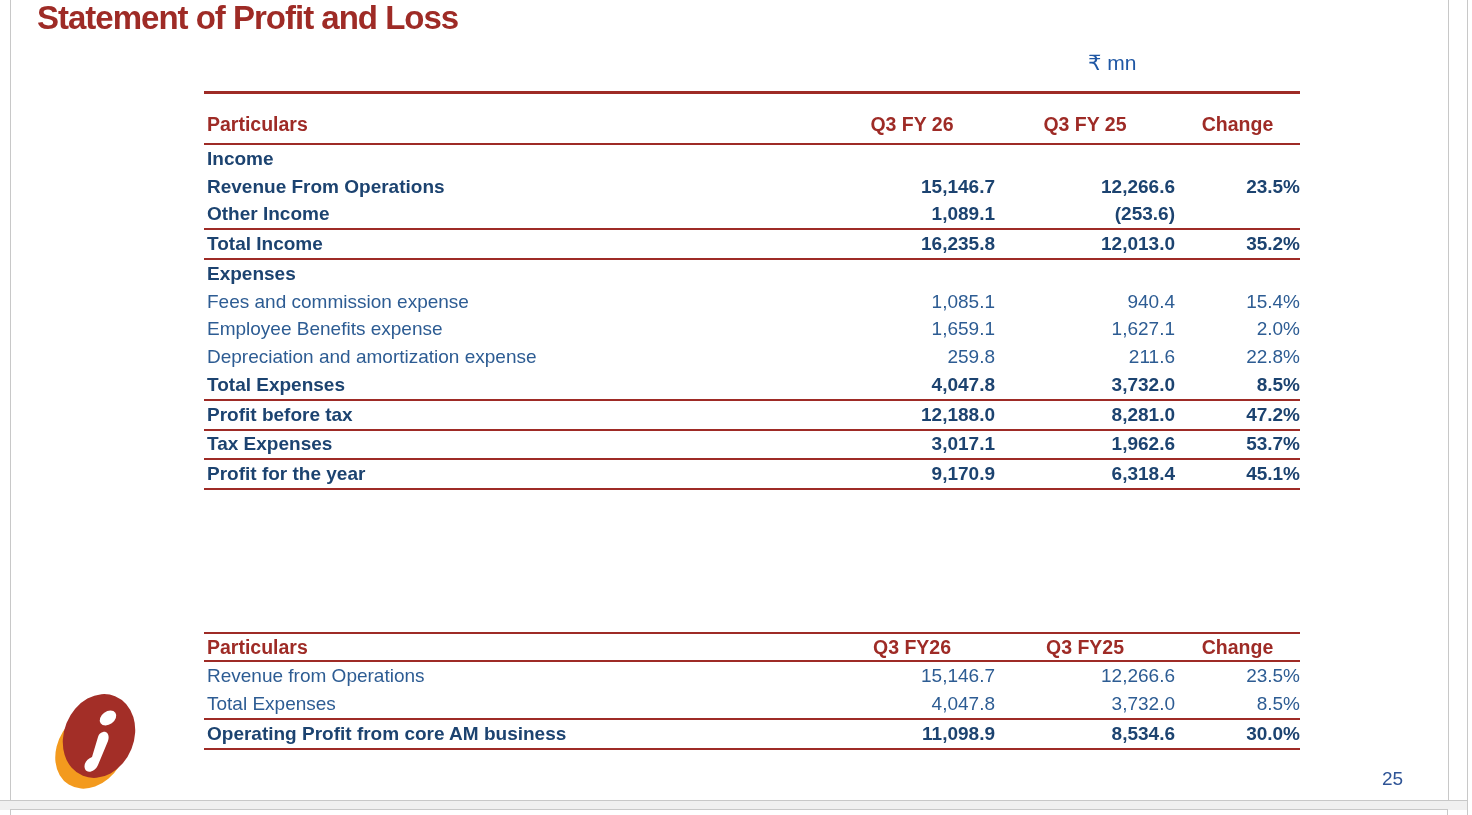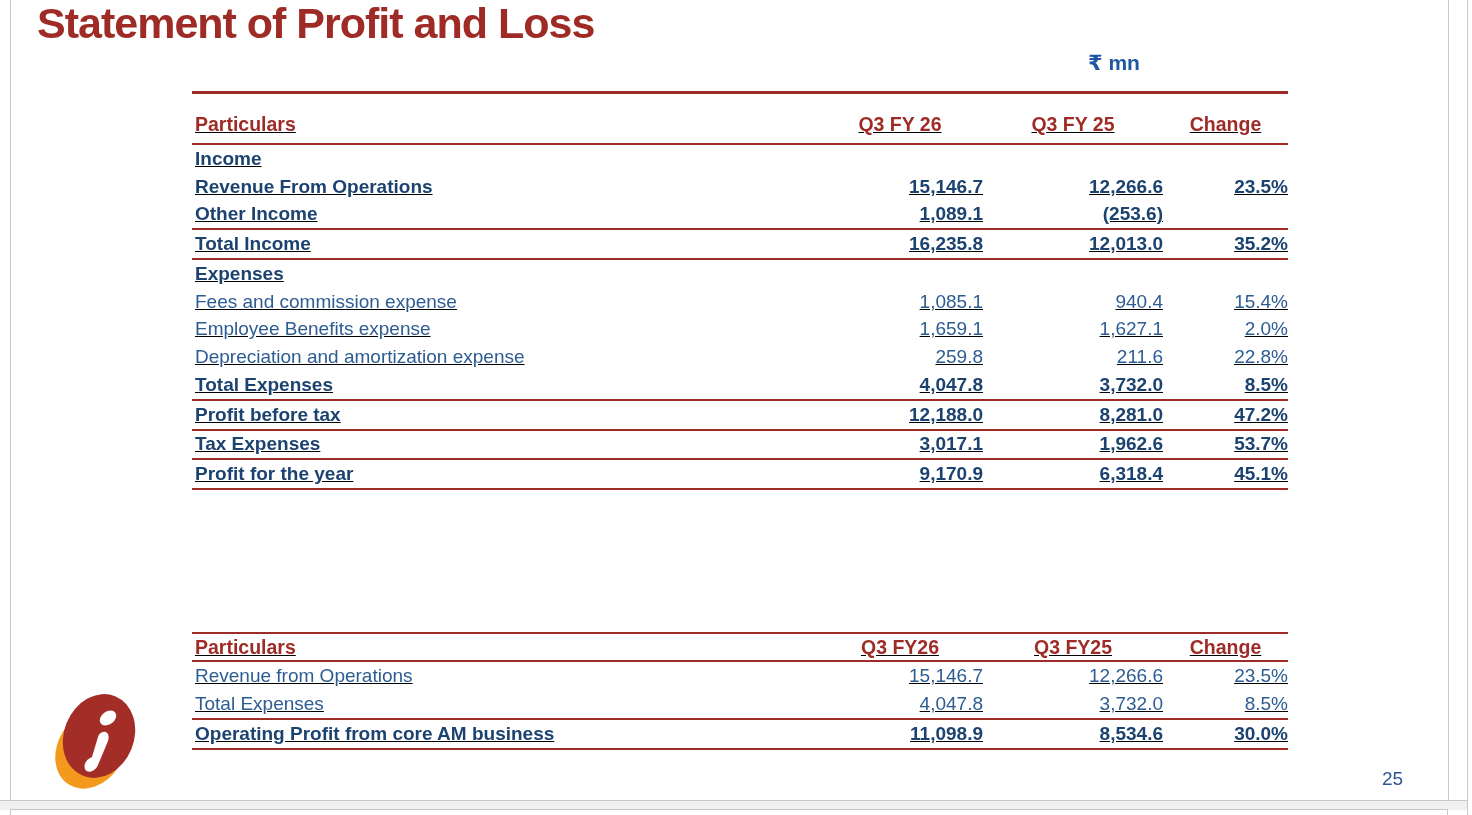--- a/index.html
+++ b/index.html
@@ -14,29 +14,29 @@
   }
   
   .frame-left{position:absolute;left:10px;top:0;width:1px;height:800px;background:var(--frame);}
   .frame-right{position:absolute;left:1448px;top:0;width:1px;height:800px;background:var(--frame);}
   .pane-right{position:absolute;left:1467px;top:0;width:1px;height:815px;background:var(--frame);}
   .bottom-gap{position:absolute;left:0;top:800px;width:1467px;height:9px;background:var(--gap);border-top:1px solid var(--frame);}
   .next-slide{position:absolute;left:10px;top:809px;width:1438px;height:6px;background:#fff;border:1px solid var(--frame);border-bottom:none;box-sizing:border-box;}
 
   .title{
     position:absolute;left:37px;top:-1px;margin:0;
-    font-size:43px;font-weight:bold;letter-spacing:-1px;color:var(--maroon);
+    font-size:33px;font-weight:bold;letter-spacing:-1px;color:var(--maroon);
     white-space:nowrap;
   }
   .rupee-note{
     position:absolute;left:1088px;top:51px;
-    font-size:21px;color:var(--rupee);white-space:nowrap;font-weight:bold;
-  }
-
-  table.fin{position:absolute;left:192px;border-collapse:collapse;table-layout:fixed;width:1096px;text-decoration:underline;}
+    font-size:21px;color:var(--rupee);white-space:nowrap;
+  }
+
+  table.fin{position:absolute;left:204px;border-collapse:collapse;table-layout:fixed;width:1096px;}
   table.fin col.c-label{width:625px;}
   table.fin col.c-q26{width:166px;}
   table.fin col.c-q25{width:180px;}
   table.fin col.c-chg{width:125px;}
   table.fin th{
     color:var(--maroon);font-size:19.5px;font-weight:bold;
     padding:0;white-space:nowrap;
     border-top:3px solid var(--maroon);border-bottom:2px solid var(--maroon);
   }
   table.fin th:first-child{text-align:left;padding-left:3px;}

